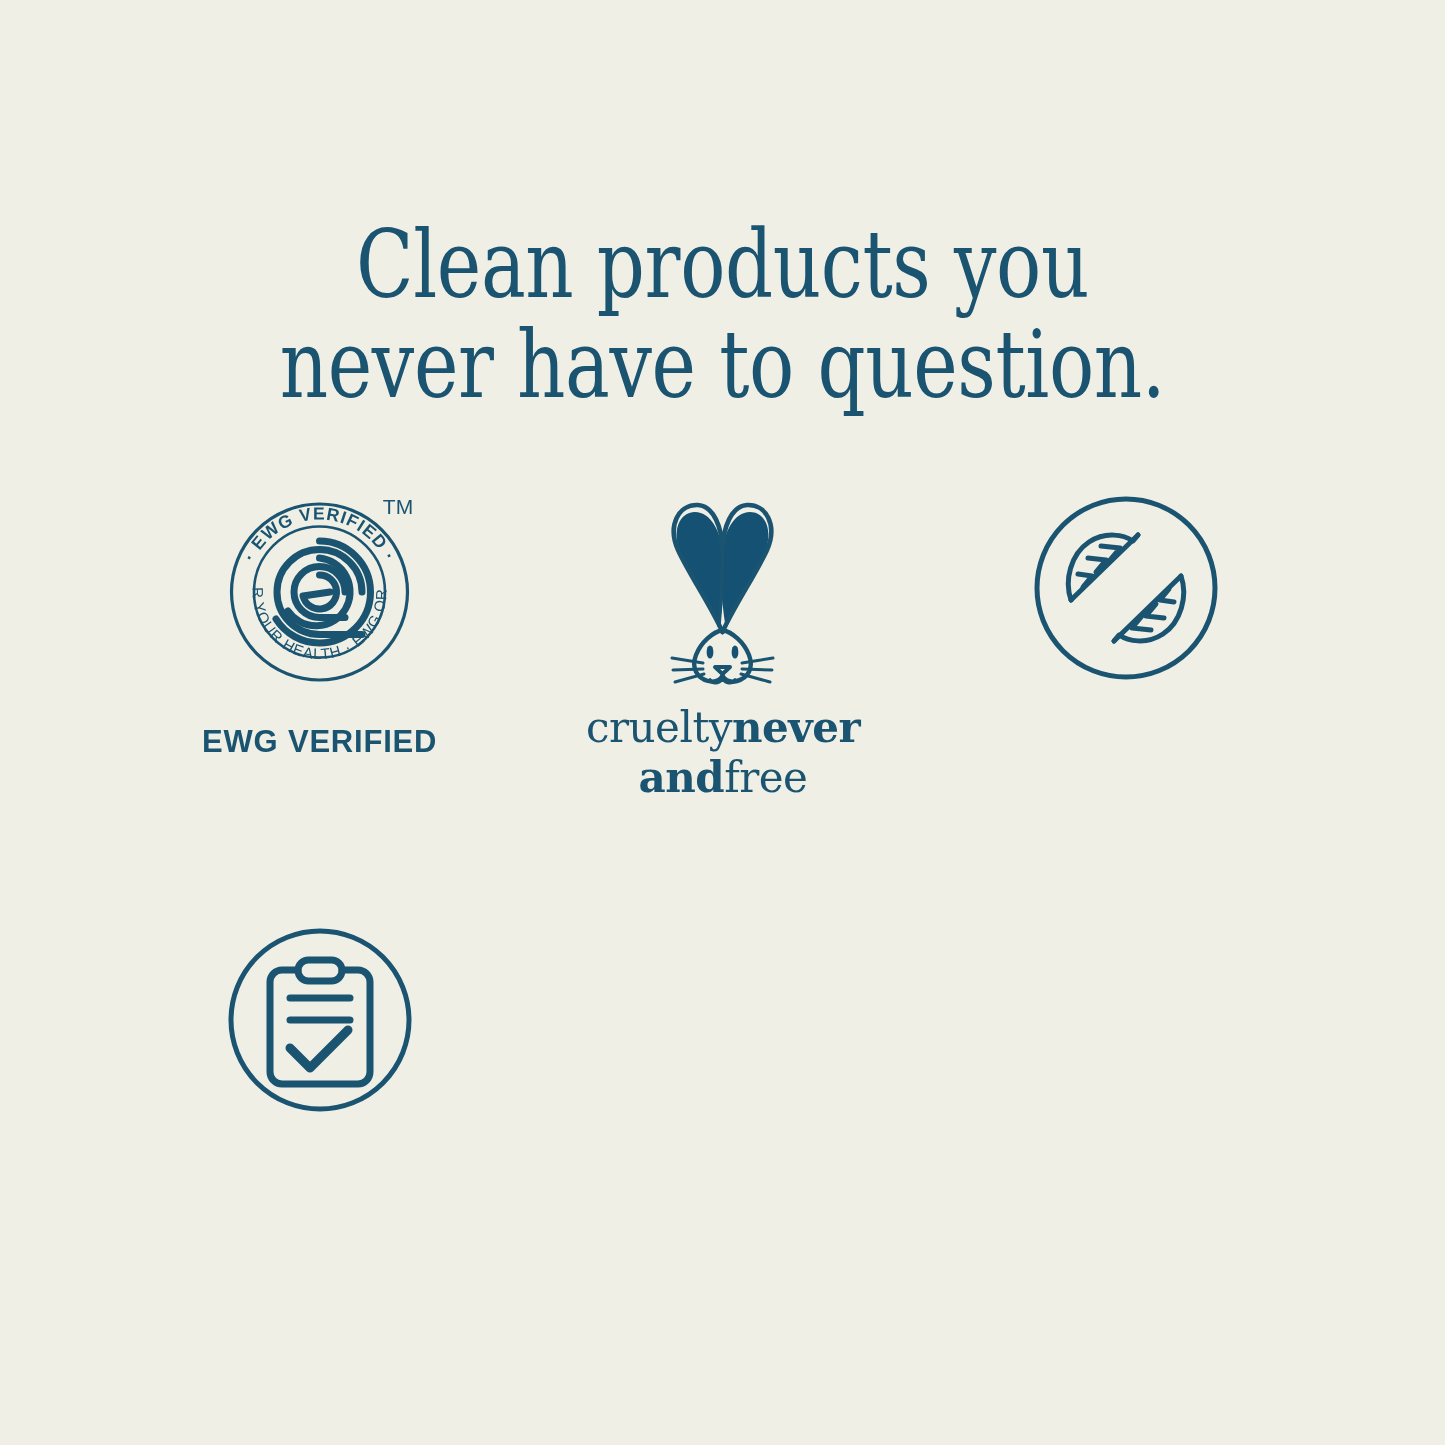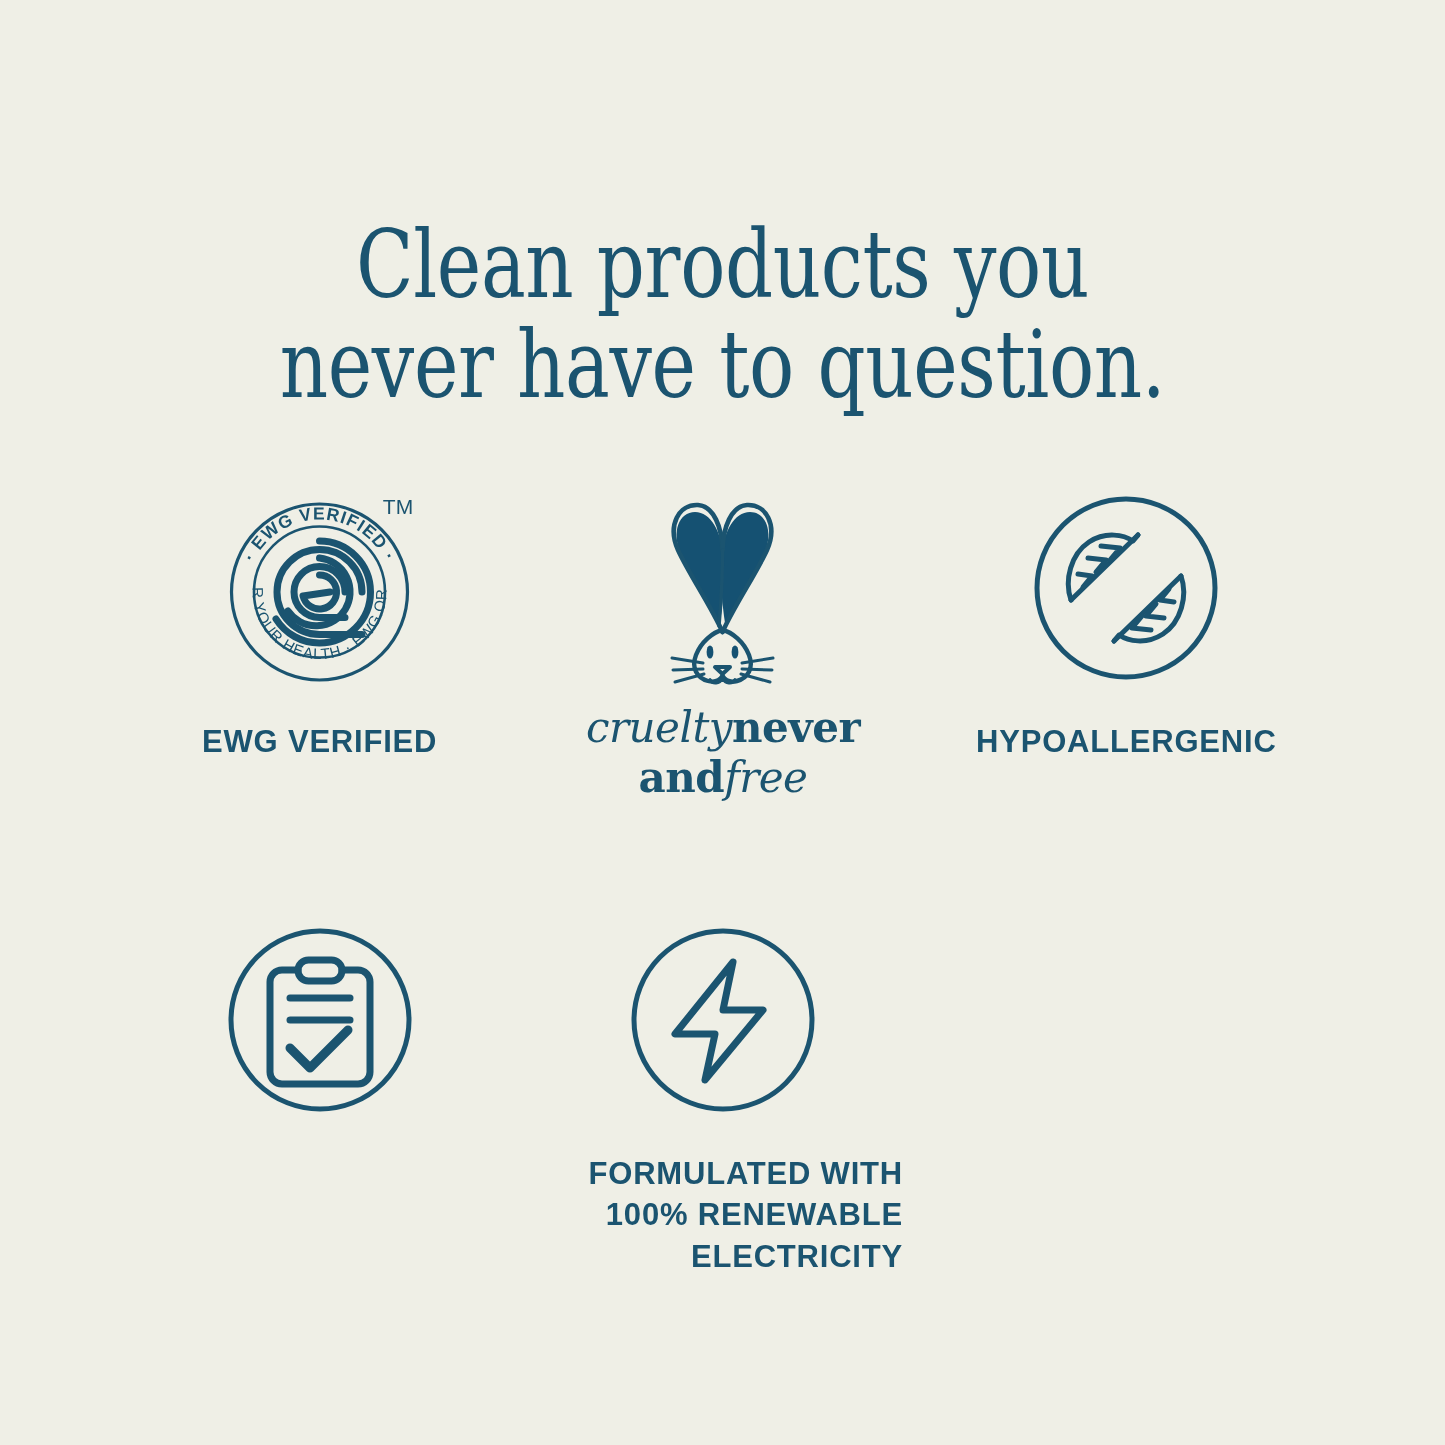--- a/index.html
+++ b/index.html
@@ -81,21 +81,21 @@
   
   .cf-word {
     margin-top: 8px;
     text-align: center;
     color: #1B5470;
     font-family: "DejaVu Serif", "Liberation Serif", serif;
     font-size: 42px;
     line-height: 1.18;
     letter-spacing: -0.5px;
   }
-  .cf-word .lite { font-weight: 400; font-style: italic; }
+  .cf-word .lite { font-weight: 400; }
   .cf-word .bold { font-weight: 700; }
 
   svg { display: block; overflow: visible; }
   .stroke {
     fill: none;
     stroke: #1B5470;
     stroke-linecap: round;
     stroke-linejoin: round;
   }
   .fill-teal { fill: #155172; }
@@ -238,21 +238,20 @@
                      C 162 108 155 134 137 146
                      C 120 157 102 153 93 147
                      L 88 153"></path>
             <path d="M 155 88 L 88 153"></path>
             <path d="M 148 114 L 134 112 L 143 101"></path>
             <path d="M 138 130 L 120 128 L 130 116"></path>
             <path d="M 125 142 L 106 140 L 116 128"></path>
           </g>
         </svg>
       </div>
-      <div class="badge-label">HYPOALLERGENIC</div>
     </div>
 
     <div class="badge">
       <div class="badge-art">
         <svg width="200" height="200" viewBox="0 0 200 200" aria-hidden="true">
           <circle class="stroke" cx="100" cy="100" r="89" stroke-width="5"></circle>
 
           <path class="stroke" stroke-width="7" d="M 78 50
                    L 62 50
                    A 12 12 0 0 0 50 62
@@ -268,30 +267,15 @@
 
           <path class="stroke" stroke-width="7" d="M 70 78 L 130 78"></path>
           <path class="stroke" stroke-width="7" d="M 70 100 L 130 100"></path>
 
           <path class="stroke" stroke-width="9" d="M 70 128 L 90 148 L 128 110"></path>
         </svg>
       </div>
     </div>
 
 
-    <div class="badge">
-      <div class="badge-art">
-        <svg width="200" height="200" viewBox="0 0 200 200" aria-hidden="true">
-          <circle class="stroke" cx="100" cy="100" r="89" stroke-width="5"></circle>
-          <path class="stroke" stroke-width="7" d="M 110 42
-                   L 52 114
-                   L 92 114
-                   L 82 160
-                   L 140 90
-                   L 100 90
-                   Z"></path>
-        </svg>
-      </div>
-      <div class="badge-label">FORMULATED WITH 100% RENEWABLE ELECTRICITY</div>
-    </div>
 
   </div>
 </div>
 
 </body></html>

